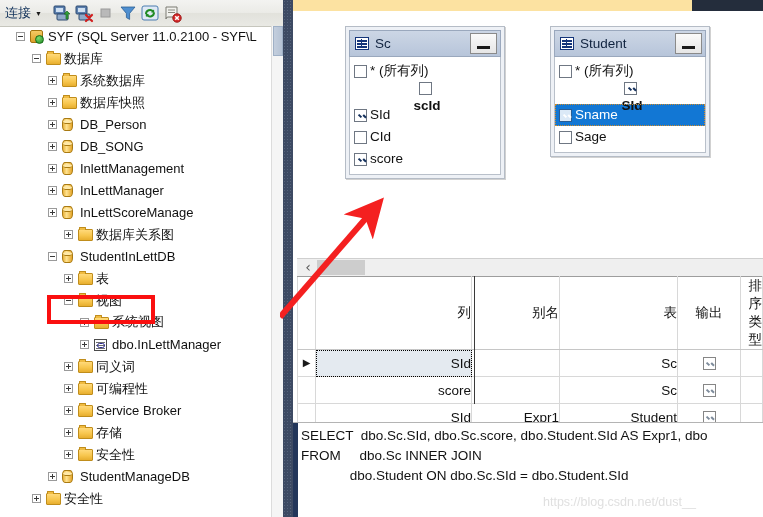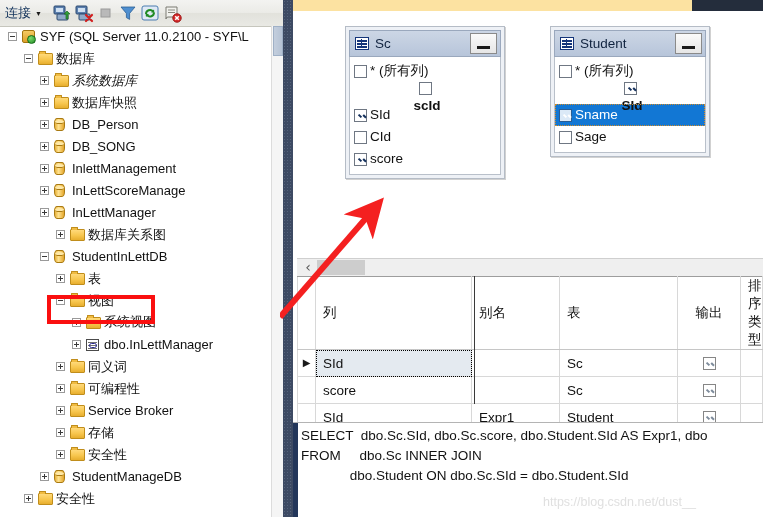--- a/index.html
+++ b/index.html
@@ -21,21 +21,21 @@
     position:absolute;left:0;top:0;width:283px;height:26px;
     background:linear-gradient(to bottom,#f3f3f1 0%,#ebebe7 48%,#e2e2dc 52%,#e9e9e4 100%);
     border-bottom:1px solid #c6c6bd;
     display:flex;align-items:center;
   }
   .tb-connect{display:flex;align-items:center;padding:0 3px 0 5px;font-size:13px;color:#14345c;}
   .tb-caret{margin-left:4px;font-size:7px;line-height:1;color:#1b1b1b;}
   .tb-sep{width:2px;height:16px;margin:0 2px;}
   .tb-btn{width:22px;height:22px;position:relative;display:inline-block;}
 
-  .oe-tree{position:absolute;left:4px;top:26px;width:248px;height:491px;overflow:hidden;}
+  .oe-tree{position:absolute;left:12px;top:26px;width:248px;height:491px;overflow:hidden;}
   .node{position:relative;height:22px;line-height:22px;white-space:nowrap;font-size:13px;color:#111;}
   .exp{
     position:absolute;width:9px;height:9px;top:6px;border:1px solid #9a9a9a;background:#fff;
     box-sizing:border-box;
   }
   .exp:before{content:"";position:absolute;left:1px;top:3px;width:5px;height:1px;background:#3a3a3a;}
   .exp.plus:after{content:"";position:absolute;left:3px;top:1px;width:1px;height:5px;background:#3a3a3a;}
   .ico{position:absolute;top:4px;width:15px;height:14px;}
   .lbl{position:absolute;top:0;}
 
@@ -112,21 +112,21 @@
 
   
   #gridpane{position:absolute;left:0;top:258px;width:470px;height:162px;background:#fff;}
   #hscroll{position:absolute;left:4px;top:0;width:466px;height:17px;background:#efefef;border-top:1px solid #cfcfcf;}
   #hscroll .leftarrow{position:absolute;left:4px;top:1px;width:14px;height:15px;color:#5a5a5a;
     font-size:14px;line-height:15px;text-align:center;font-family:"DejaVu Sans",sans-serif;}
   #hscroll .hthumb{position:absolute;left:20px;top:1px;width:48px;height:15px;background:#cdcdcd;}
 
   table.qgrid{position:absolute;left:4px;top:18px;width:466px;border-collapse:collapse;table-layout:fixed;}
   table.qgrid th,table.qgrid td{border:1px solid #d8d8d8;border-top:none;font-weight:normal;
-    font-size:13.5px;text-align:left;height:26px;padding:0 0 0 7px;color:#111;}
+    font-size:13.5px;text-align:right;height:26px;padding:0 0 0 7px;color:#111;}
   table.qgrid thead th{border-top:1px solid #9d9d9d;border-bottom:1px solid #c6c6c6;height:25px;background:#fff;}
   table.qgrid .c-sel{width:17px;padding:0;text-align:center;}
   table.qgrid .c-col{width:148px;}
   table.qgrid .c-alias{width:80px;}
   table.qgrid .c-table{width:110px;}
   table.qgrid .c-out{width:62px;text-align:center;padding:0;}
   table.qgrid .c-sort{width:auto;}
   td.cell-current{background:#e4eaf0;outline:1px dotted #000;outline-offset:-1px;}
   .rowmark{color:#1a1a1a;font-size:10px;line-height:26px;}
   .gcb{display:inline-block;width:13px;height:13px;border:1px solid #868686;background:#fff;
@@ -215,21 +215,21 @@
           <span class="lbl" style="left: 36px;">SYF (SQL Server 11.0.2100 - SYF\L</span>
         </div>
         <div class="node">
           <span class="exp" style="left: 20px;"></span>
           <span class="ico folder" style="left: 34px;"></span>
           <span class="lbl" style="left: 52px;">数据库</span>
         </div>
         <div class="node">
           <span class="exp plus" style="left: 36px;"></span>
           <span class="ico folder" style="left: 50px;"></span>
-          <span class="lbl" style="left: 68px; font-style: italic;">系统数据库</span>
+          <span class="lbl" style="left: 68px;">系统数据库</span>
         </div>
         <div class="node">
           <span class="exp plus" style="left: 36px;"></span>
           <span class="ico folder" style="left: 50px;"></span>
           <span class="lbl" style="left: 68px;">数据库快照</span>
         </div>
         <div class="node">
           <span class="exp plus" style="left: 36px;"></span>
           <span class="ico db" style="left: 50px;"></span>
           <span class="lbl" style="left: 68px;">DB_Person</span>
@@ -240,26 +240,26 @@
           <span class="lbl" style="left: 68px;">DB_SONG</span>
         </div>
         <div class="node">
           <span class="exp plus" style="left: 36px;"></span>
           <span class="ico db" style="left: 50px;"></span>
           <span class="lbl" style="left: 68px;">InlettManagement</span>
         </div>
         <div class="node">
           <span class="exp plus" style="left: 36px;"></span>
           <span class="ico db" style="left: 50px;"></span>
+          <span class="lbl" style="left: 68px;">InLettManager</span>
+        </div>
+        <div class="node">
+          <span class="exp plus" style="left: 36px;"></span>
+          <span class="ico db" style="left: 50px;"></span>
           <span class="lbl" style="left: 68px;">InLettScoreManage</span>
-        </div>
-        <div class="node">
-          <span class="exp plus" style="left: 36px;"></span>
-          <span class="ico db" style="left: 50px;"></span>
-          <span class="lbl" style="left: 68px;">InLettManager</span>
         </div>
         <div class="node">
           <span class="exp plus" style="left: 52px;"></span>
           <span class="ico folder" style="left: 66px;"></span>
           <span class="lbl" style="left: 84px;">数据库关系图</span>
         </div>
         <div class="node">
           <span class="exp" style="left: 36px;"></span>
           <span class="ico db" style="left: 50px;"></span>
           <span class="lbl" style="left: 68px;">StudentInLettDB</span>

